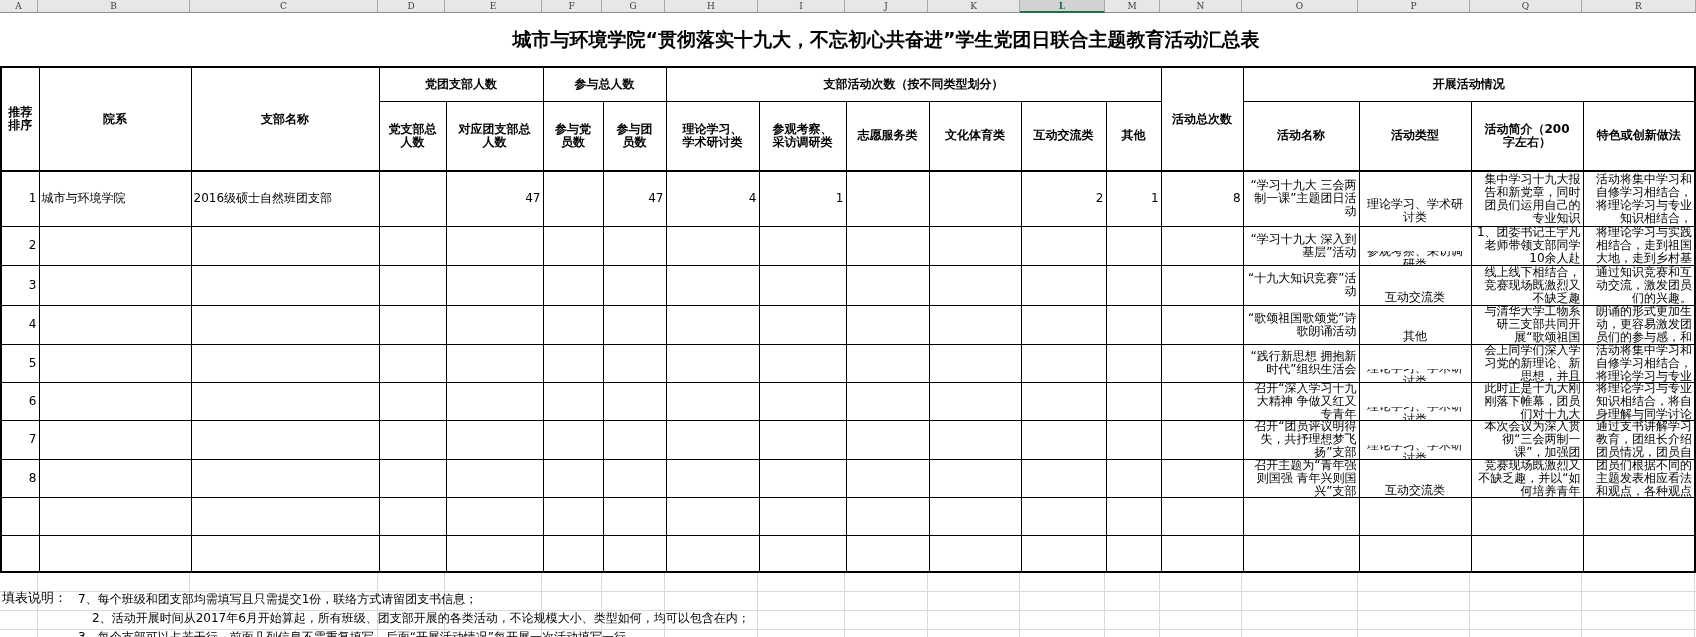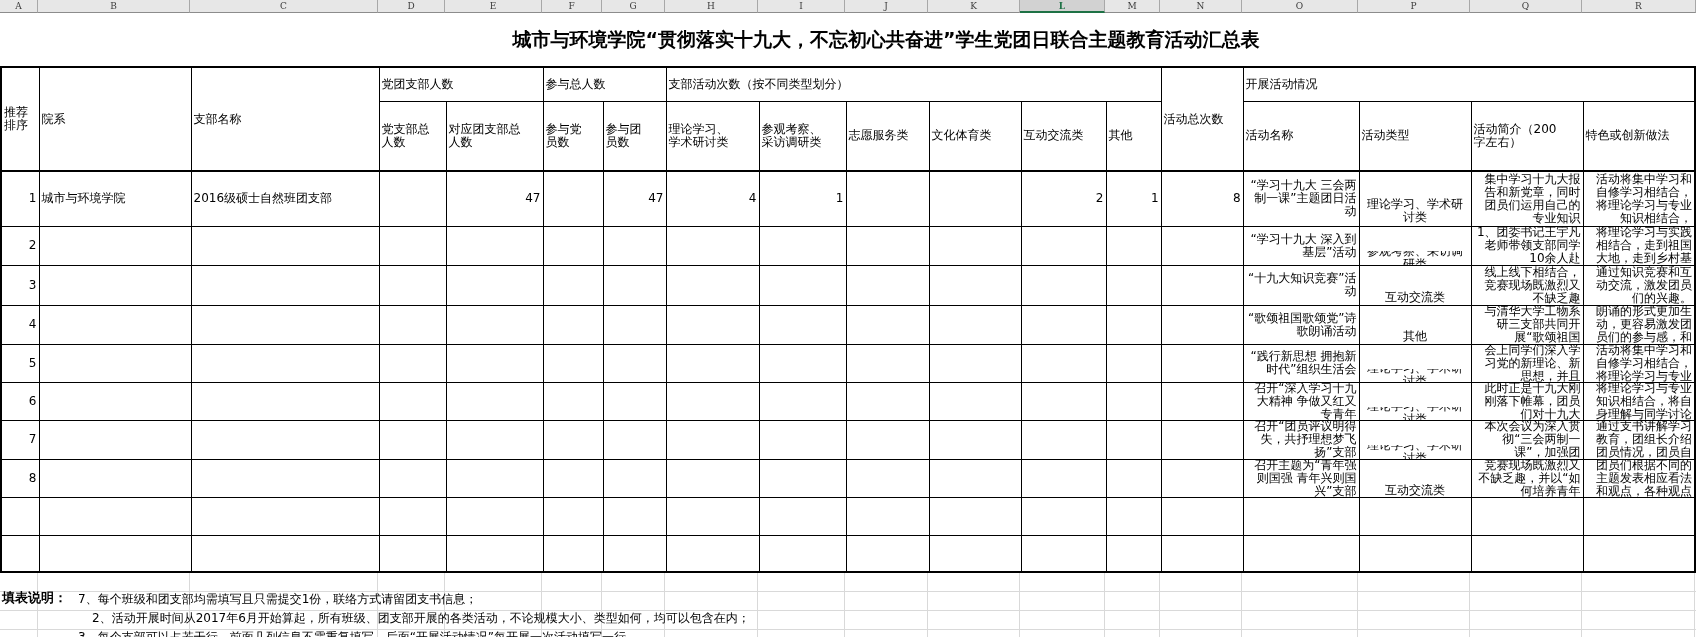--- a/index.html
+++ b/index.html
@@ -15,36 +15,36 @@
       font-family:"DejaVu Serif","Liberation Serif",serif;}
   .ch.sel{background:#d2d2d2;color:#1e7145;border-bottom:2px solid #1e7145;font-weight:bold;}
   
   .title{position:absolute;top:27px;left:0;width:1772px;text-align:center;
          font-size:19px;font-weight:bold;white-space:nowrap;z-index:2;}
   
   table.main{position:absolute;top:66px;left:0;width:1696px;border-collapse:collapse;
              table-layout:fixed;border:2px solid #000;background:#fff;z-index:3;}
   table.main td{border:1px solid #000;box-sizing:border-box;overflow:hidden;
                 font-size:12px;line-height:13px;padding:0 2px;}
-  thead td{font-weight:normal;text-align:left;vertical-align:middle;white-space:pre-line;}
+  thead td{font-weight:bold;text-align:center;vertical-align:middle;white-space:pre-line;}
   tbody tr:first-child td{border-top:2px solid #000;}
   td.num{text-align:right;padding-right:3px;vertical-align:middle;}
   td.txt{text-align:left;vertical-align:middle;white-space:nowrap;}
   td.po,td.pc{position:relative;padding:0;}
   .clip{position:absolute;left:2px;right:2px;top:0;bottom:0;overflow:hidden;
         display:flex;flex-direction:column;justify-content:center;}
   td.po .clip{text-align:right;}
   td.pc .clip{text-align:center;margin-top:24px;}
   
   .gridarea{position:absolute;top:572px;left:0;width:1696px;height:65px;display:flex;z-index:0;}
   .gc{box-sizing:border-box;height:65px;border-right:1px solid #d9d9d9;}
   .ghline{position:absolute;left:0;width:1696px;height:1px;background:#d9d9d9;z-index:0;}
   
   .notes{position:absolute;left:0;top:0;width:1696px;z-index:4;font-size:12px;line-height:16px;}
-  .notes .lbl{position:absolute;left:2px;top:590px;font-weight:bold;font-size:13px;white-space:nowrap;}
+  .notes .lbl{position:absolute;left:2px;top:590px;font-weight:normal;font-size:13px;white-space:nowrap;}
   .notes .n1{position:absolute;left:78px;top:591px;white-space:nowrap;}
   .notes .n2{position:absolute;left:92px;top:610px;white-space:nowrap;}
   .notes .n3{position:absolute;left:78px;top:629px;white-space:nowrap;}
 </style>
 </head>
 <body>
 
 <div class="colhead">
   <div class="ch" style="width:38px">A</div>
   <div class="ch" style="width:152px">B</div>

